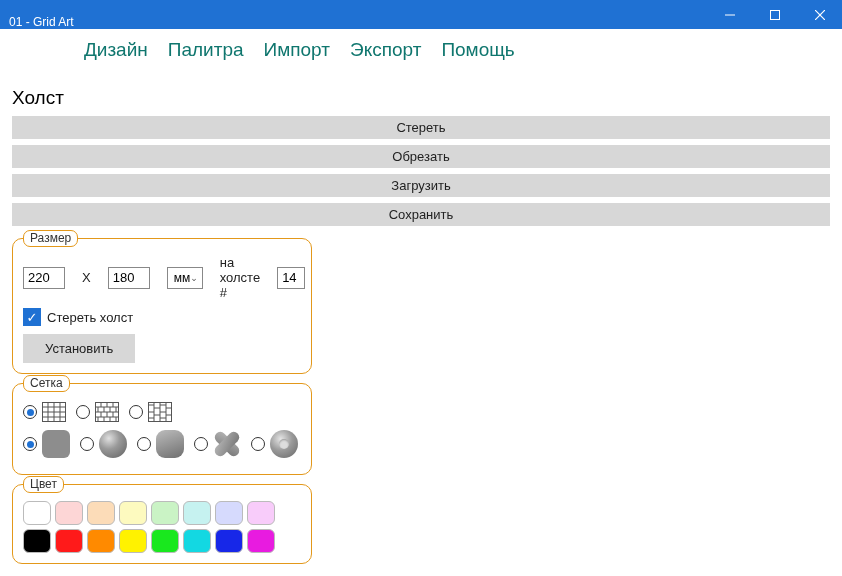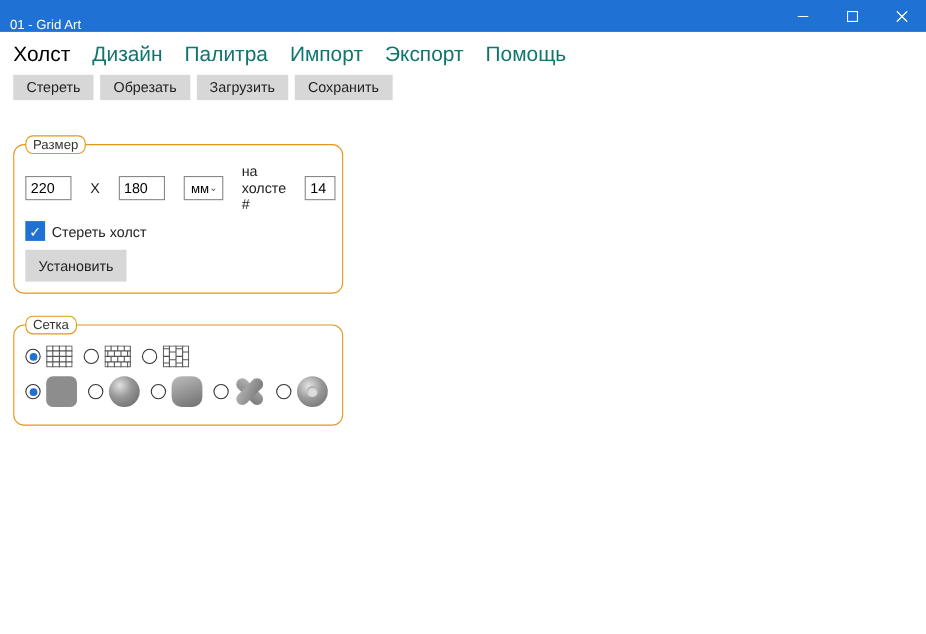--- a/index.html
+++ b/index.html
@@ -33,43 +33,43 @@
   .ctl svg { display: block; }
   .tabs {
     display: flex; gap: 20px;
     padding: 10px 12px 4px 12px;
   }
   .tabs .tab {
     font-size: 19px;
     color: #0f766e;
     cursor: pointer;
   }
-  .tabs .tab.active { color: #000; }
+  .tabs .tab.active { color: #000; margin-top: 48px; }
   .toolbar {
     display: flex; gap: 6px;
     padding: 3px 12px 10px 12px;
+    flex-direction: column;
   }
   .btn {
     background: #d7d7d7;
     border: none;
     padding: 4px 12px;
     font-size: 13px;
     font-family: inherit;
     cursor: pointer;
     color: #222;
   }
   .content { padding: 2px 12px; }
   .group {
     position: relative;
     border: 1px solid #e3981a;
     border-radius: 10px;
     padding: 16px 10px 10px 10px;
     margin-bottom: 9px;
     width: 300px;
-    margin-top: 28px;
   }
   .group .legend {
     position: absolute;
     top: -9px; left: 10px;
     background: #fff;
     padding: 0 6px;
     font-size: 12px;
     color: #333;
     border: 1px solid #e3981a;
     border-radius: 7px;
@@ -140,21 +140,21 @@
     background:#ddd;
     transform:translate(-50%,-50%);
     box-shadow: inset 0 1px 2px rgba(0,0,0,.3);
   }
   .color-grid { display:flex; flex-wrap:wrap; gap:4px; width: 280px;}
   .swatch {
     width: 28px; height: 24px; border-radius: 6px;
     border: 1px solid #bbb;
   }
   .rglabel { font-size:13px; color:#222; }
-  .setbtn { padding: 7px 12px; text-align: right; }
+  .setbtn { padding: 7px 22px; text-align: right; }
   .opt { display:flex; align-items:center; gap:5px; }
 </style>
 </head>
 <body>
 
 <div class="titlebar">
   <span>01 - Grid Art</span>
   <div class="controls">
     <div class="ctl">
       <svg width="10" height="10">
@@ -300,15 +300,36 @@
         <div class="radio"></div>
         <div class="shape-icon cross"></div>
       </div>
       <div class="opt">
         <div class="radio"></div>
         <div class="shape-icon ring"></div>
       </div>
     </div>
   </div>
 
+  <div class="group">
+    <div class="legend">Цвет</div>
+    <div class="color-grid">
+      <div class="swatch" style="background:#ffffff"></div>
+      <div class="swatch" style="background:#fdd6d6"></div>
+      <div class="swatch" style="background:#fcdcb8"></div>
+      <div class="swatch" style="background:#fdfabf"></div>
+      <div class="swatch" style="background:#caf3c5"></div>
+      <div class="swatch" style="background:#c6f2f0"></div>
+      <div class="swatch" style="background:#d6dafd"></div>
+      <div class="swatch" style="background:#f8ccfa"></div>
+      <div class="swatch" style="background:#000000"></div>
+      <div class="swatch" style="background:#ff1a1a"></div>
+      <div class="swatch" style="background:#ff8a00"></div>
+      <div class="swatch" style="background:#fff200"></div>
+      <div class="swatch" style="background:#19e81e"></div>
+      <div class="swatch" style="background:#13d8e2"></div>
+      <div class="swatch" style="background:#1727e8"></div>
+      <div class="swatch" style="background:#e81be0"></div>
+    </div>
+  </div>
 
 
 </div>
 
 </body></html>

